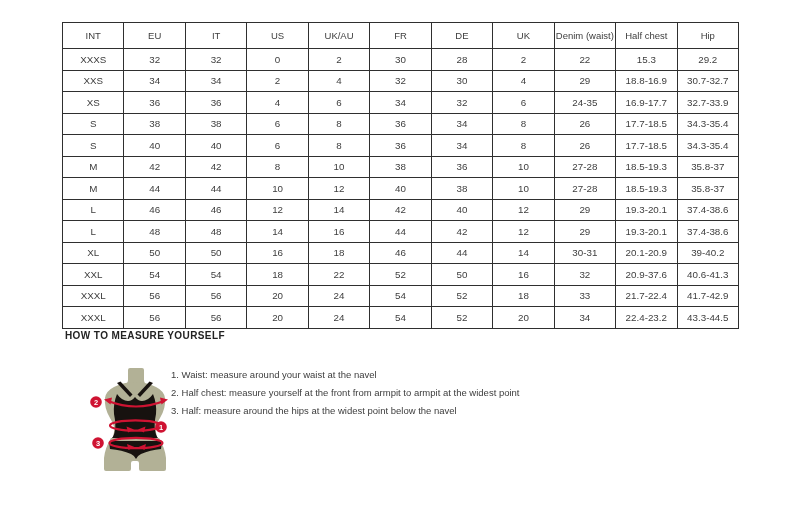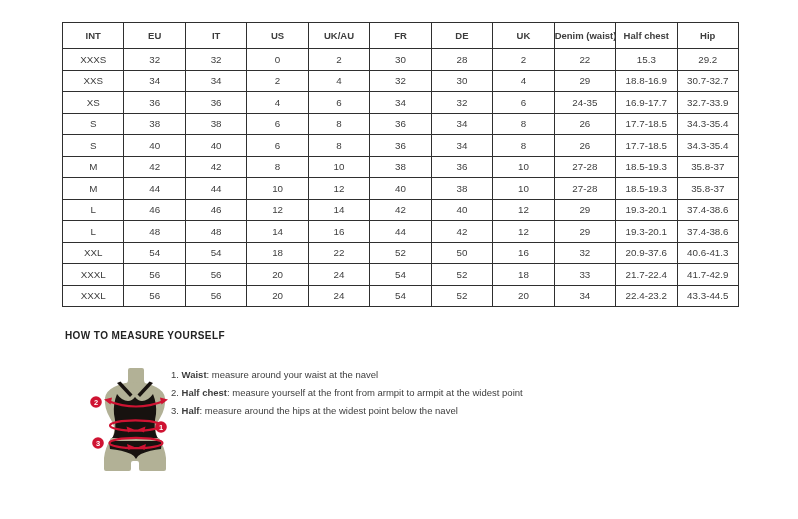--- a/index.html
+++ b/index.html
@@ -13,30 +13,30 @@
     font-family:"Liberation Sans",sans-serif;overflow:hidden;
   }
   table.size-table{
     position:absolute;left:62px;top:22px;width:677px;
     border-collapse:collapse;table-layout:fixed;
   }
   .size-table th,.size-table td{
     border:1px solid #2f2f2f;text-align:center;vertical-align:middle;
     color:#3d3d3d;padding:0;white-space:nowrap;overflow:hidden;
   }
-  .size-table th{height:25px;font-size:9.5px;font-weight:700;}
+  .size-table th{height:25px;font-size:9.5px;font-weight:400;}
   .size-table td{height:20.5px;font-size:9.8px;font-weight:400;}
   h2.measure-heading{
     position:absolute;left:65px;top:330px;margin:0;
     font-size:10px;font-weight:700;letter-spacing:.4px;color:#232323;
   }
   svg.fig{position:absolute;left:84px;top:366px;}
   ol.steps{position:absolute;left:171px;top:370px;margin:0;padding:0;list-style:none;}
   ol.steps li{font-size:9.5px;color:#3d3d3d;margin:0 0 7.6px 0;line-height:10.5px;}
-  ol.steps b{font-weight:700;}
+  ol.steps b{font-weight:400;}
   .fig .body-shape{fill:var(--body-tone);}
   .fig .suit-shape{fill:var(--suit-black);}
   .fig .band-line{stroke:var(--accent-red);stroke-width:2.2;fill:none;stroke-linecap:round;}
   .fig .band-fill{fill:var(--accent-red);stroke:none;}
   .fig .marker-circle{fill:var(--accent-red);}
   .fig .marker-num{
     fill:#ffffff;font-size:7.5px;font-weight:700;text-anchor:middle;
     font-family:"Liberation Sans",sans-serif;
   }
 </style>
@@ -173,20 +173,33 @@
           <td>14</td>
           <td>16</td>
           <td>44</td>
           <td>42</td>
           <td>12</td>
           <td>29</td>
           <td>19.3-20.1</td>
           <td>37.4-38.6</td>
         </tr>
         <tr>
+          <td>XL</td>
+          <td>50</td>
+          <td>50</td>
+          <td>16</td>
+          <td>18</td>
+          <td>46</td>
+          <td>44</td>
+          <td>14</td>
+          <td>30-31</td>
+          <td>20.1-20.9</td>
+          <td>39-40.2</td>
+        </tr>
+        <tr>
           <td>XXL</td>
           <td>54</td>
           <td>54</td>
           <td>18</td>
           <td>22</td>
           <td>52</td>
           <td>50</td>
           <td>16</td>
           <td>32</td>
           <td>20.9-37.6</td>

